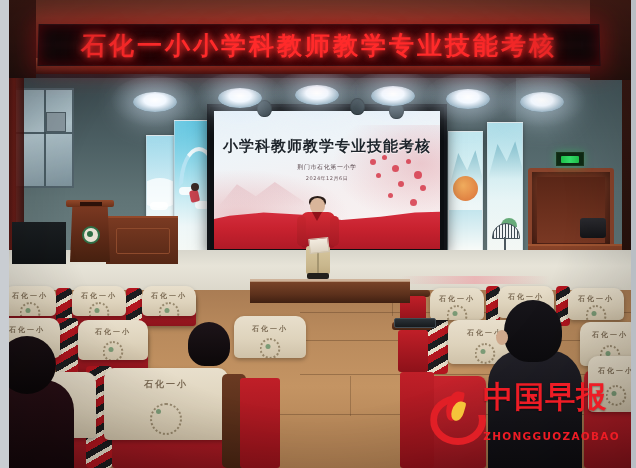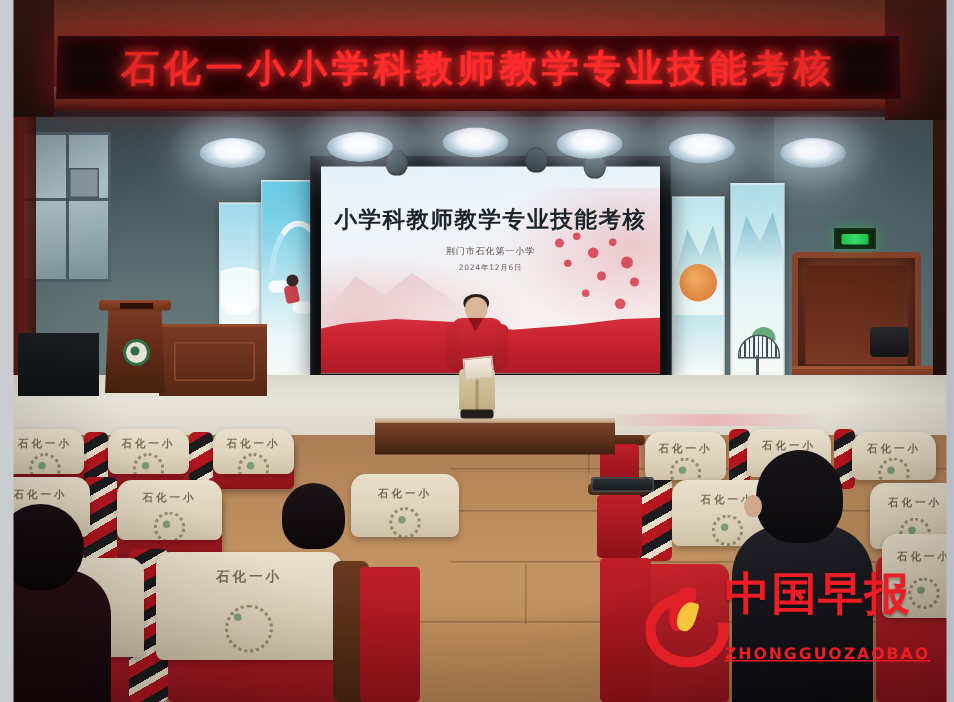--- a/index.html
+++ b/index.html
@@ -524,21 +524,21 @@
   .wm-inner2{
     position:absolute;left:22px;top:12px;width:12px;height:20px;
     background:#f5c43a;border-radius:60% 15% 50% 45%;transform:rotate(16deg);
   }
   .wm-text-cn{
     color:#ee1c25;font-size:30px;font-weight:bold;letter-spacing:1px;
     line-height:1;text-shadow:0 1px 2px rgba(0,0,0,.35);
   }
   .wm-text-en{
     color:#ee1c25;font-size:10.5px;font-weight:bold;letter-spacing:1.3px;
-    text-align:center;margin-top:18px;text-decoration:underline;
+    text-align:center;margin-top:18px;
   }
 
   
   .vignette{
     position:absolute;left:0;top:0;width:636px;height:468px;z-index:55;
     pointer-events:none;
     background:radial-gradient(ellipse at 50% 45%,rgba(0,0,0,0) 55%,rgba(0,0,0,.30) 100%);
   }
 </style>
 </head>

